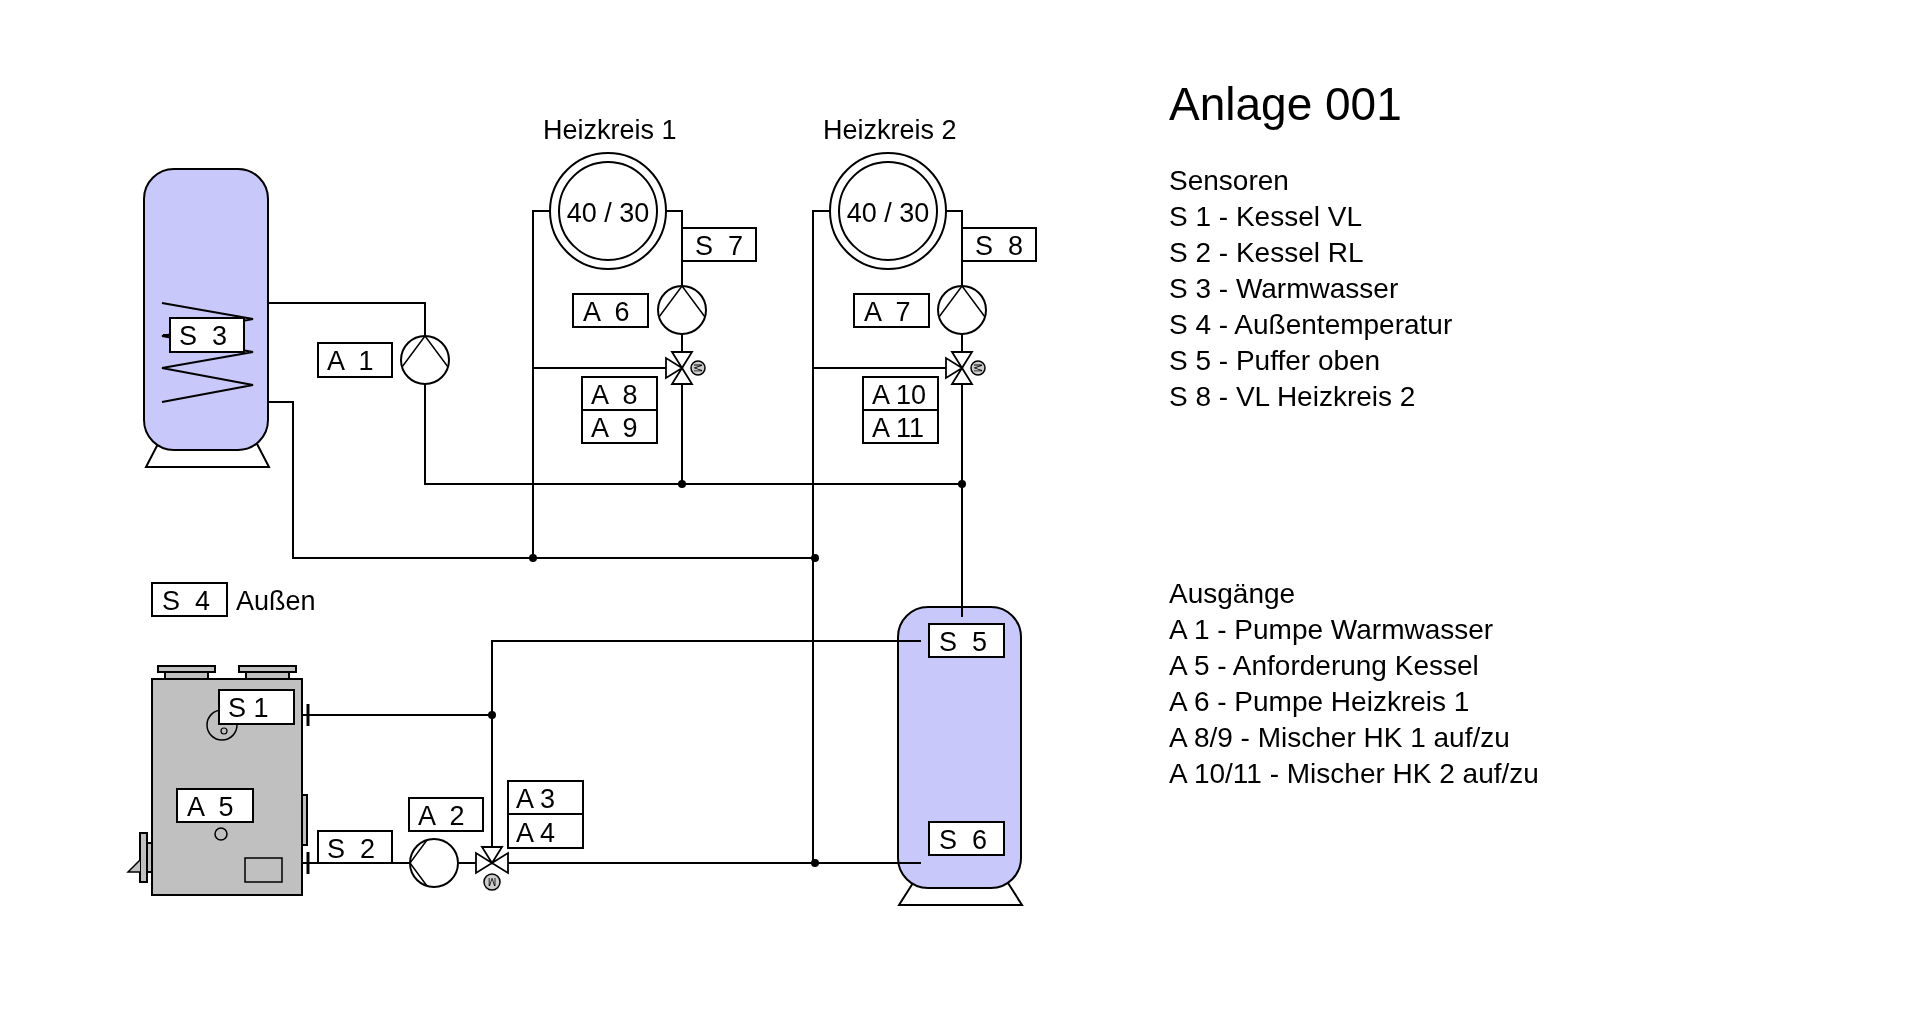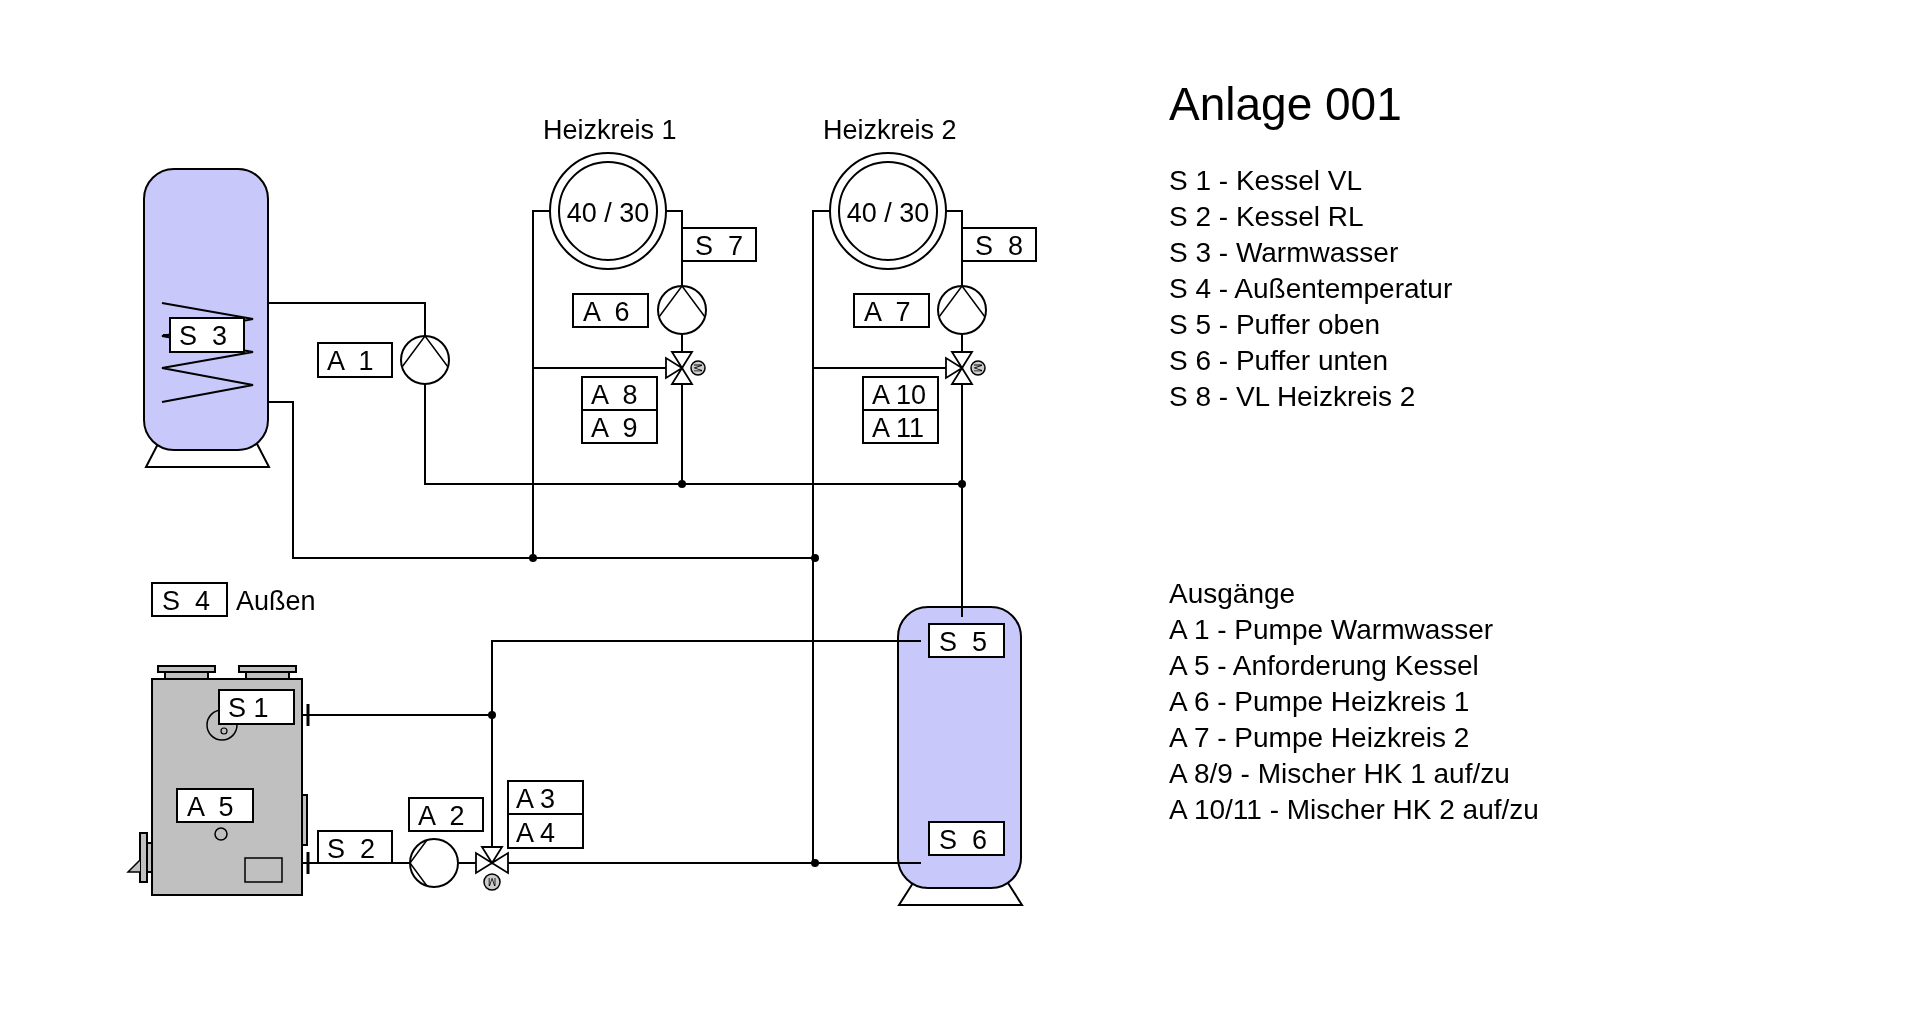--- a/index.html
+++ b/index.html
@@ -172,30 +172,29 @@
     <rect class="box" x="929" y="624" width="75" height="33"></rect>
     <text class="lbl" x="939" y="651" xml:space="preserve">S  5</text>
     <rect class="box" x="929" y="822" width="75" height="33"></rect>
     <text class="lbl" x="939" y="849" xml:space="preserve">S  6</text>
   </g>
 </svg>
 
 <h1 class="legend-title">Anlage 001</h1>
 
 <div class="legend-block" style="top:163px">
+  <div>Sensoren</div>
   <div>S 1 - Kessel VL</div>
   <div>S 2 - Kessel RL</div>
   <div>S 3 - Warmwasser</div>
   <div>S 4 - Außentemperatur</div>
   <div>S 5 - Puffer oben</div>
-  <div>S 6 - Puffer unten</div>
   <div>S 8 - VL Heizkreis 2</div>
 </div>
 
 <div class="legend-block" style="top:576px">
   <div>Ausgänge</div>
   <div>A 1 - Pumpe Warmwasser</div>
   <div>A 5 - Anforderung Kessel</div>
   <div>A 6 - Pumpe Heizkreis 1</div>
-  <div>A 7 - Pumpe Heizkreis 2</div>
   <div>A 8/9 - Mischer HK 1 auf/zu</div>
   <div>A 10/11 - Mischer HK 2 auf/zu</div>
 </div>
 
 </body></html>

